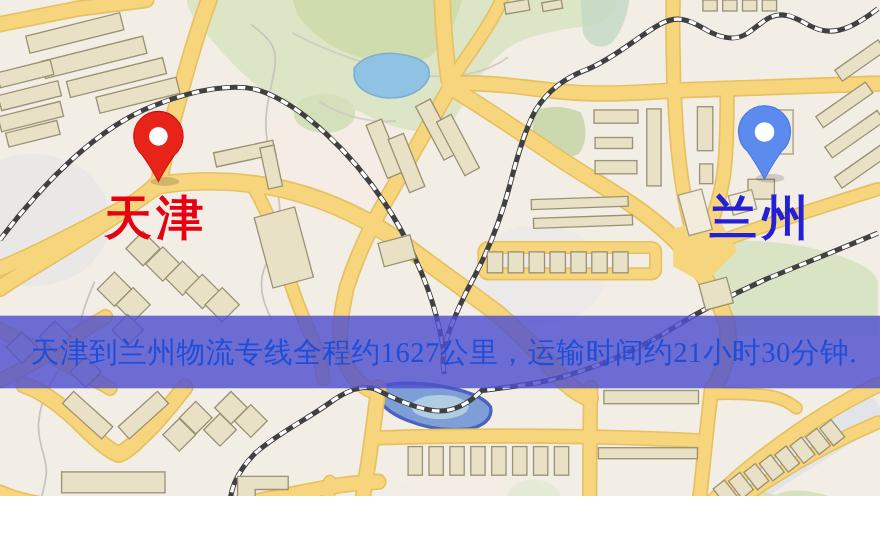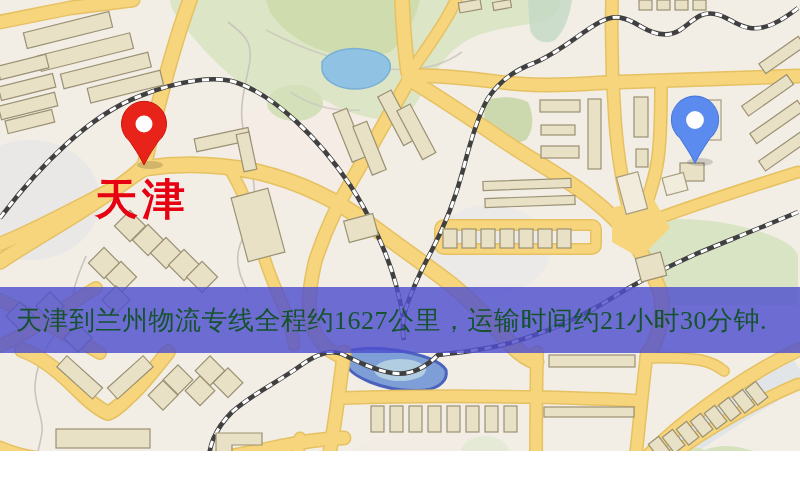--- a/index.html
+++ b/index.html
@@ -12,21 +12,21 @@
   .rf{fill:none;stroke:#f6d57d;stroke-linecap:round;stroke-linejoin:round;}
   .rail-b{fill:none;stroke:#404040;stroke-width:4.6;}
   .rail-w{fill:none;stroke:#ffffff;stroke-width:3;stroke-dasharray:7 7;}
   .bldg{fill:#e9e1c6;stroke:#9b9174;stroke-width:1.2;}
   .bldg-light{fill:#f2ecdc;stroke:#a79d80;stroke-width:1.2;}
   .stream{fill:none;stroke:#c9c5bd;stroke-width:1.6;}
 
   
   #banner{position:absolute;left:0;top:287px;width:800px;height:66px;
           background:rgba(79,79,206,0.82);z-index:3;display:flex;align-items:center;}
-  #banner-text{color:#14532d;font-size:26px;padding-left:16px;white-space:nowrap;
+  #banner-text{color:#1d4ed8;font-size:26px;padding-left:28px;white-space:nowrap;
                letter-spacing:0.5px;}
 
   
   .city-label{position:absolute;z-index:4;font-weight:bold;font-size:43px;
               letter-spacing:4px;line-height:1;transform:translateX(-50%);
               white-space:nowrap;}
   #label-origin{left:142px;top:178px;color:#e60012;}
   #label-destination{left:692px;top:178px;color:#2320d6;}
 
   
@@ -311,18 +311,19 @@
   </svg>
 
   <svg class="pin" id="pin-destination" width="64" height="72" viewBox="0 0 64 72">
     <g transform="translate(32,69) scale(1.05)">
       <path d="M0 0 C -5.5 -11 -9.5 -16.5 -14.5 -24 A 22.5 22.5 0 1 1 14.5 -24 C 9.5 -16.5 5.5 -11 0 0 Z" fill="#5b8bee" stroke="#4a78dd" stroke-width="1"></path>
       <circle cx="0" cy="-41" r="8.5" fill="#ffffff"></circle>
     </g>
   </svg>
 
   <div class="city-label" id="label-origin">天津</div>
+  <div class="city-label" id="label-destination">兰州</div>
 
   <div id="banner">
     <span id="banner-text">天津到兰州物流专线全程约1627公里，运输时间约21小时30分钟.</span>
   </div>
 
 </div>
 
 </body></html>

